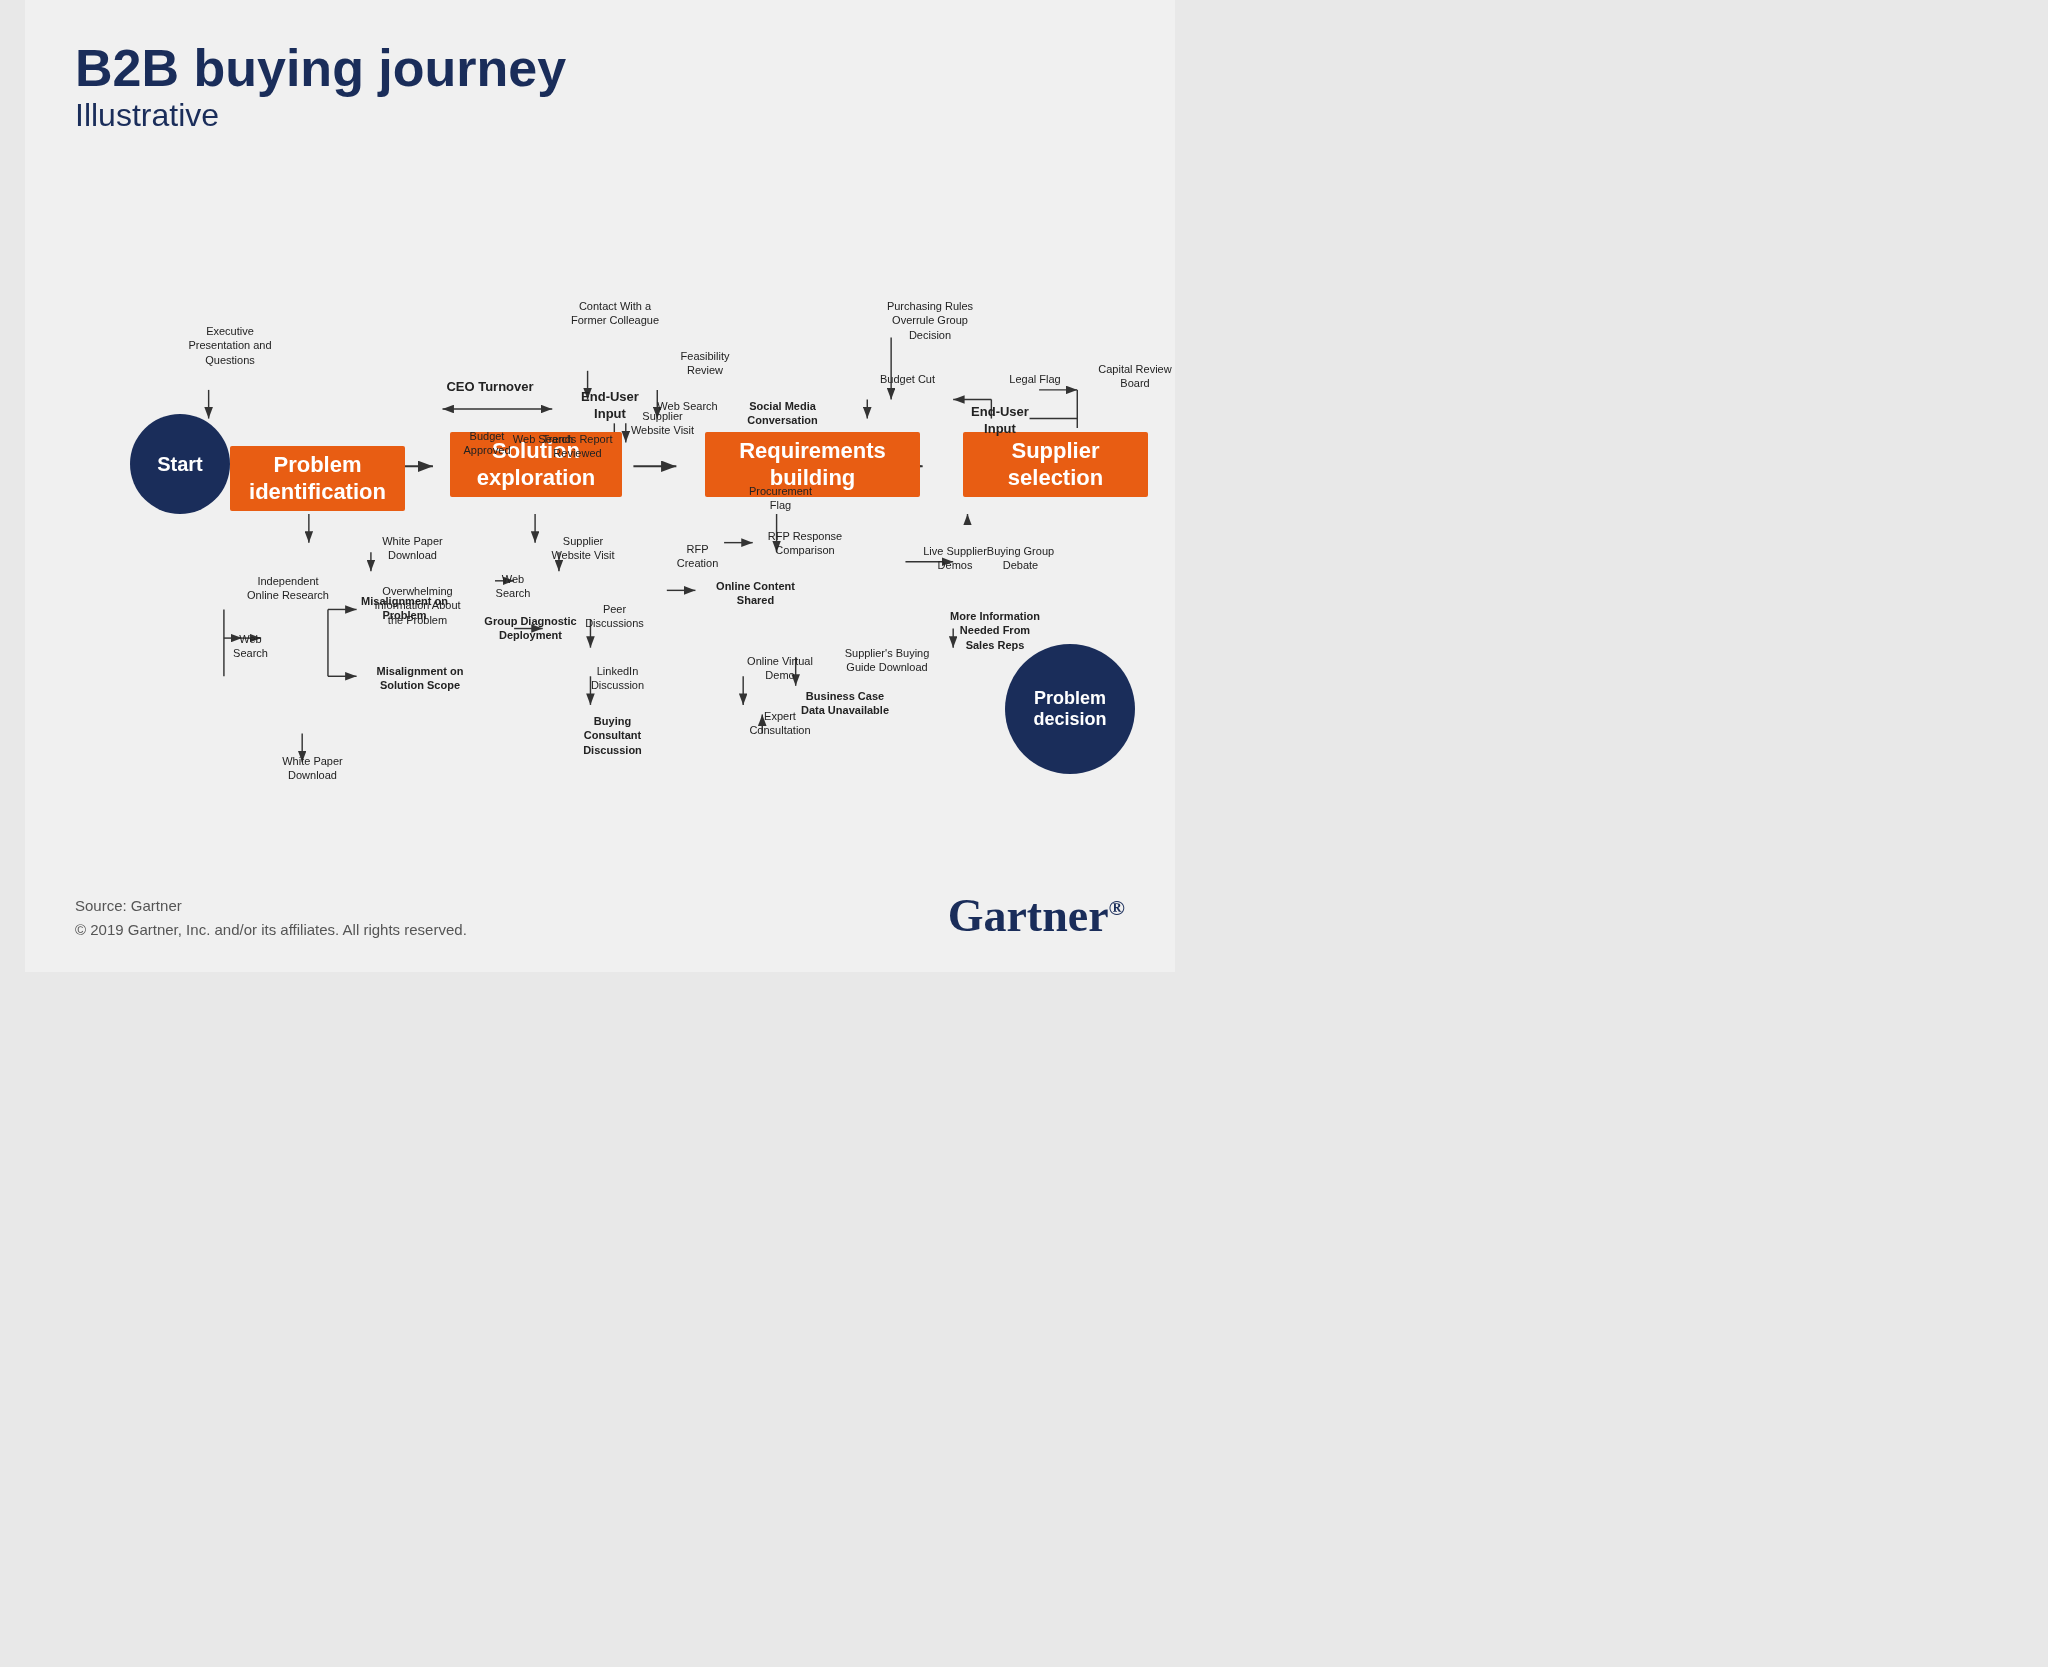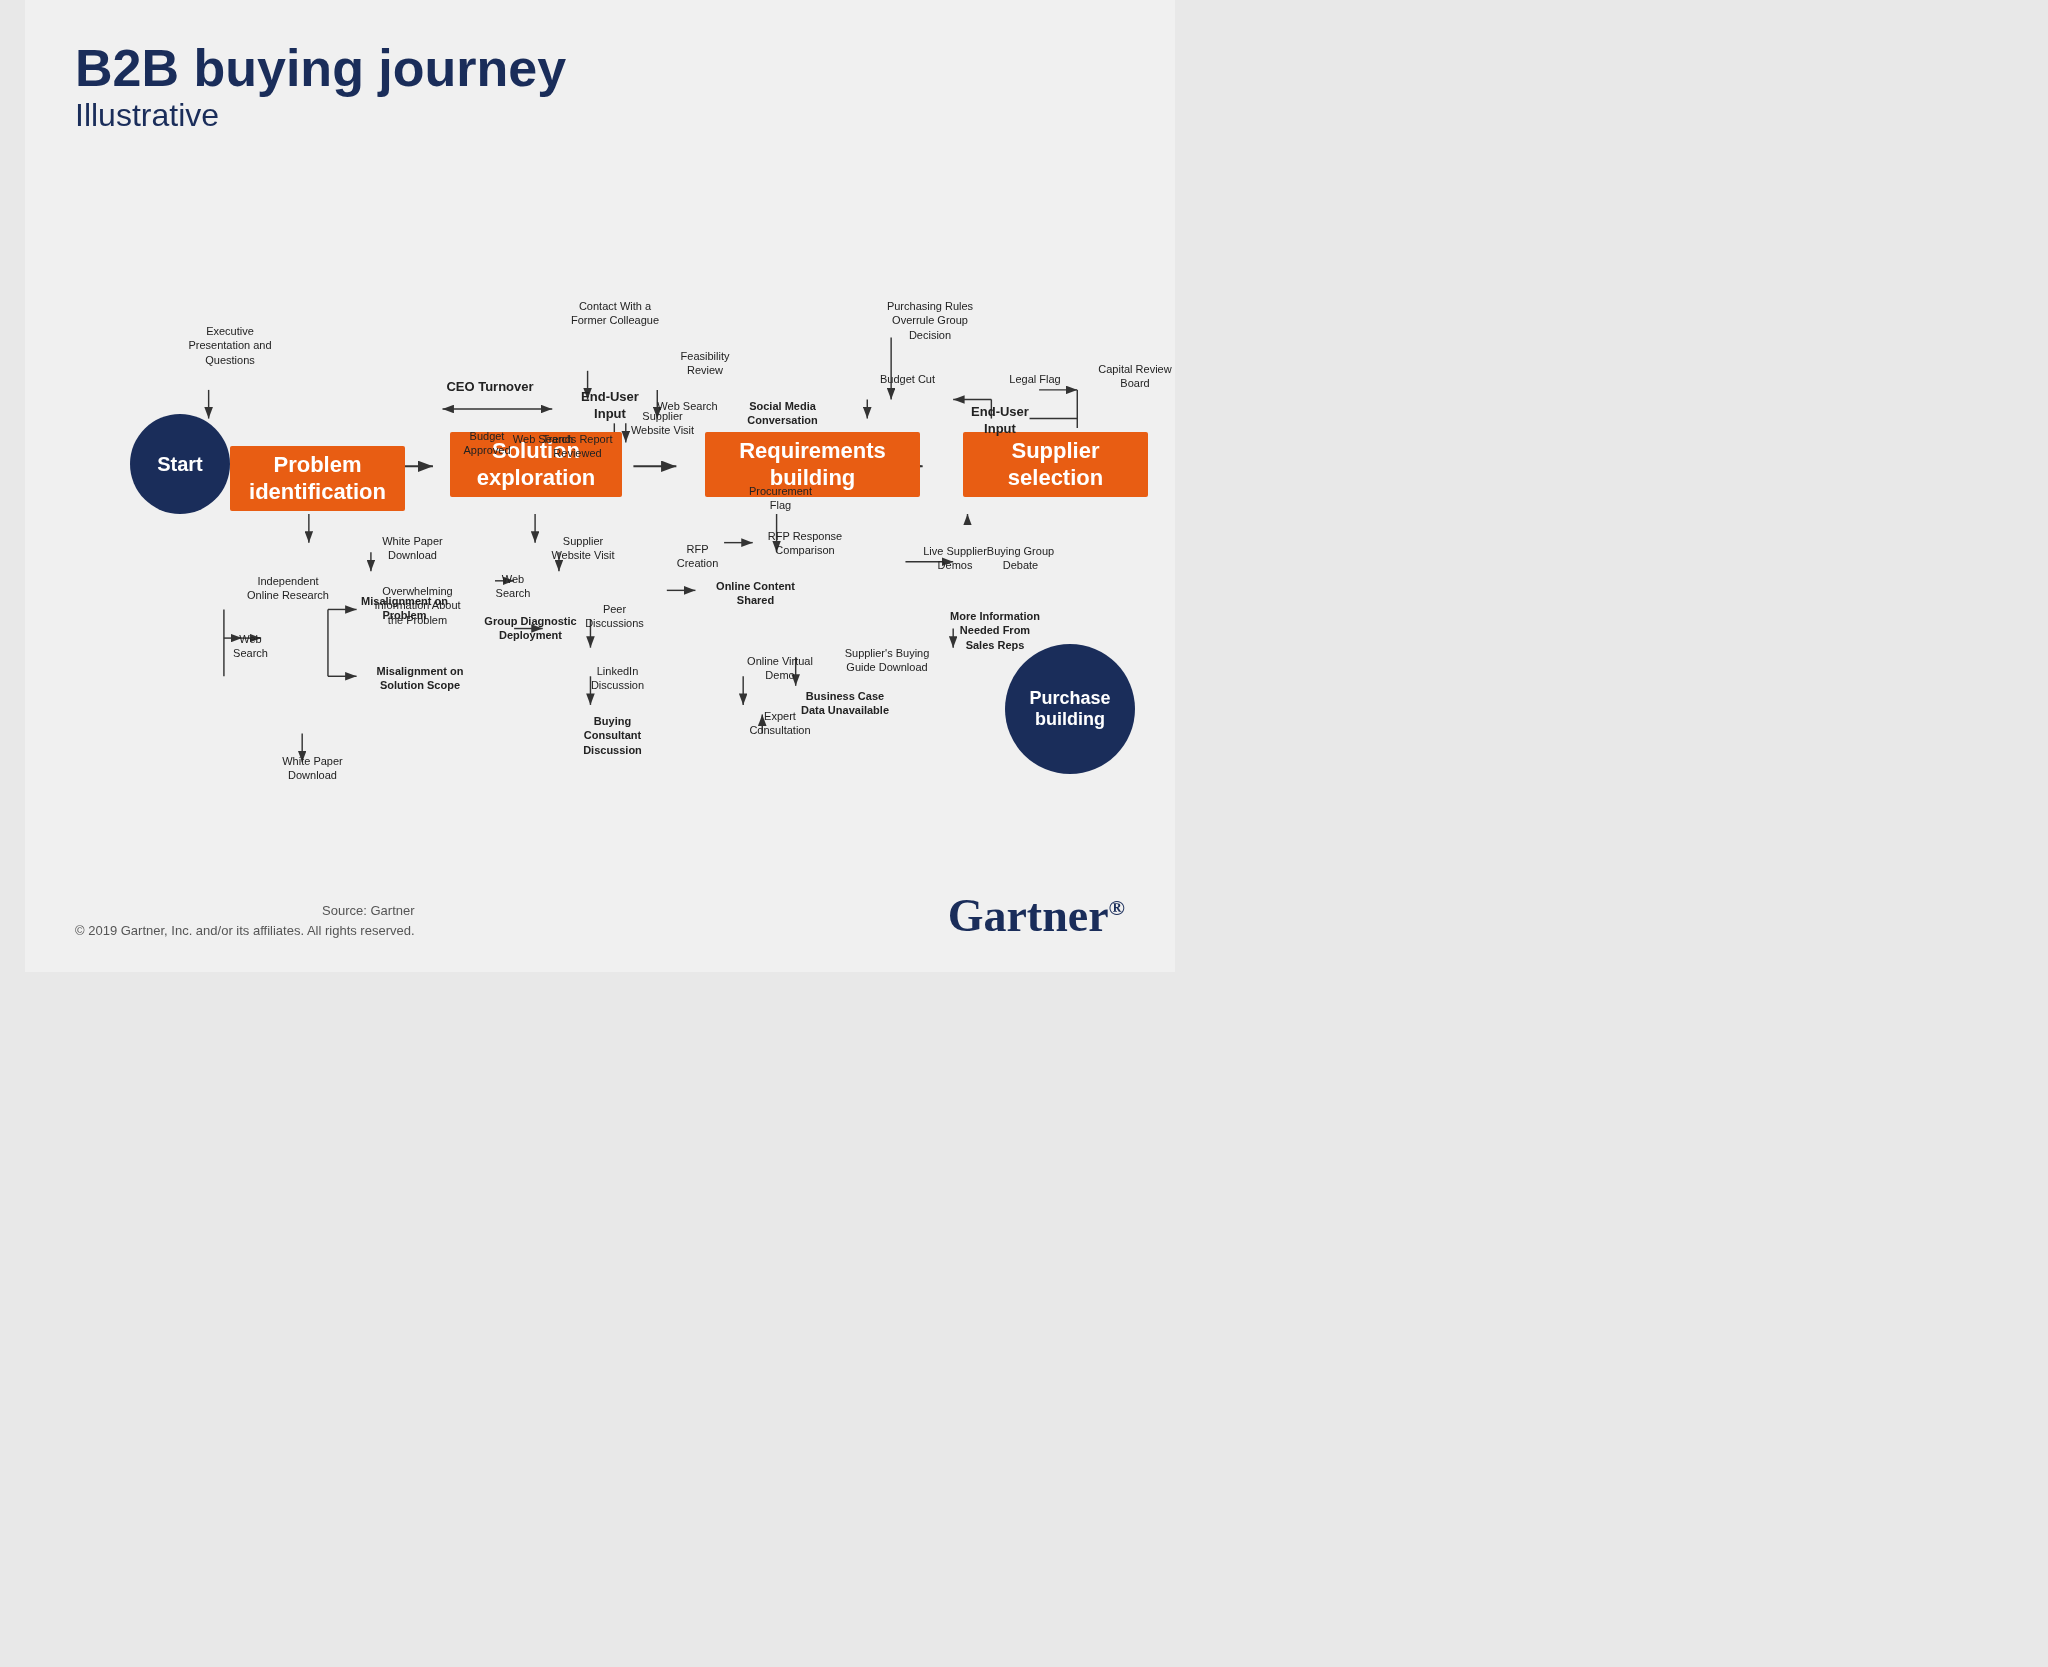--- a/index.html
+++ b/index.html
@@ -104,24 +104,23 @@
       height: 100%;
       pointer-events: none;
     }
     .footer {
       margin-top: 15px;
       display: flex;
       justify-content: space-between;
       align-items: flex-end;
     }
     .footer-source {
-      font-size: 13px;
+      font-size: 15px;
       color: #555;
       line-height: 1.6;
-      text-align: right;
     }
     .gartner-logo {
       font-size: 46px;
       font-weight: 700;
       color: #1a2d5a;
       font-family: Georgia, serif;
     }
     .gartner-reg {
       font-size: 22px;
       vertical-align: super;
@@ -243,21 +242,21 @@
 
     <div class="stage-box" style="left:630px; top:278px; width:215px; height:65px;">
       <span>Requirements building</span>
     </div>
 
     <div class="stage-box" style="left:888px; top:278px; width:185px; height:65px;">
       <span>Supplier selection</span>
     </div>
 
     <div class="purchase-circle" style="left:930px; top:490px;">
-      <span>Purchase building</span>
+      <span>Problem decision</span>
     </div>
 
     <div class="annotation" style="left:100px; top:170px; width:110px;">Executive Presentation and Questions</div>
 
     <div class="annotation bold large" style="left:370px; top:225px; width:90px;">CEO Turnover</div>
 
     <div class="annotation" style="left:372px; top:275px; width:80px;">Budget Approved</div>
 
     <div class="annotation" style="left:433px; top:278px; width:70px;">Web Search</div>
 

